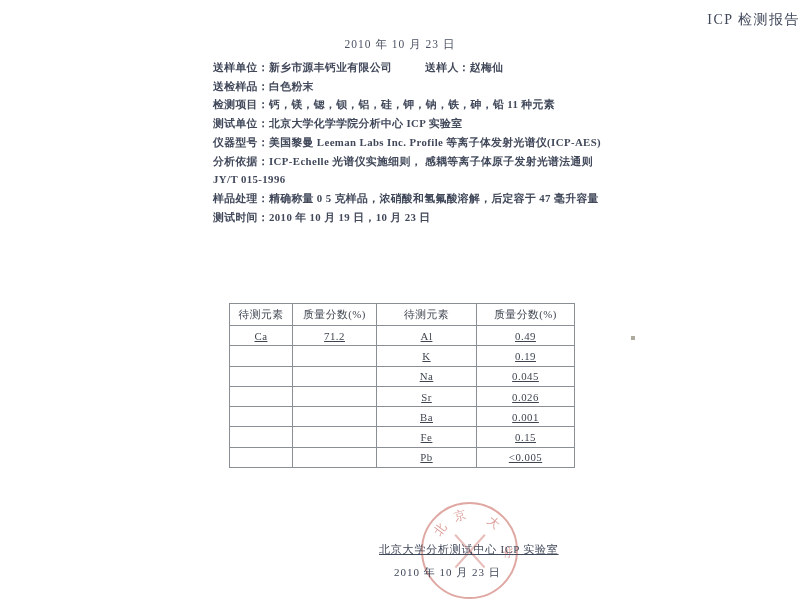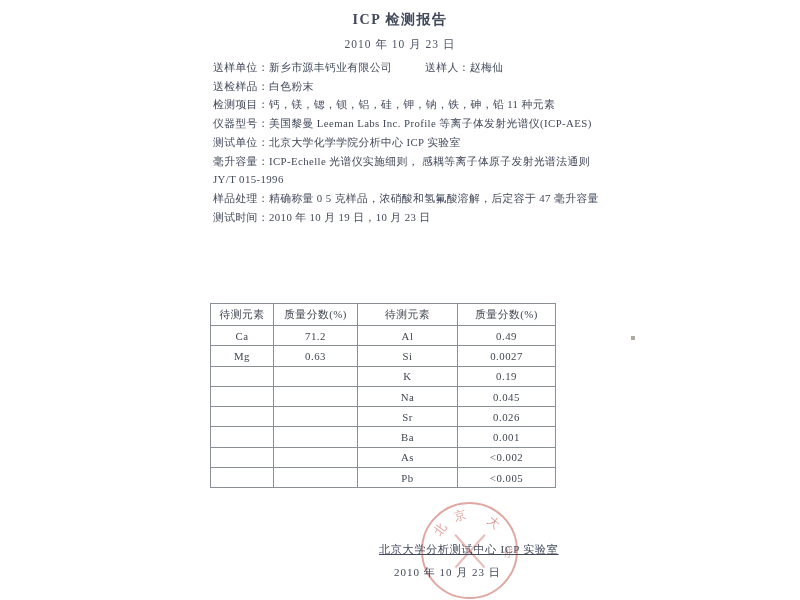--- a/index.html
+++ b/index.html
@@ -2,44 +2,44 @@
 <html style="--ink: #41485a; --stamp-border: #c0514780; --stamp-faint: #c0514761; --stamp-text: #c051478c;"><head>
 <meta charset="utf-8">
 <style>
   html,body{margin:0;padding:0;background:#ffffff;}
   .page{
     position:relative;width:800px;height:600px;background:#ffffff;overflow:hidden;
     font-family:"Liberation Serif","DejaVu Serif",serif;
     color:var(--ink,#41485a);
   }
   .title{
-    position:absolute;top:11px;left:0;right:0;text-align:center;
-    font-size:14px;font-weight:bold;letter-spacing:1.5px;
+    position:absolute;top:11px;left:0;right:0;text-align:right;
+    font-size:14px;font-weight:normal;letter-spacing:1.5px;
   }
   .date{
     position:absolute;top:37px;left:0;right:0;text-align:center;
     font-size:11.5px;letter-spacing:1px;color:#4c5263;
   }
   .meta{
     position:absolute;top:58px;left:213px;width:400px;
     font-size:10.8px;line-height:18.7px;letter-spacing:.4px;
   }
-  .meta-line{position:relative;white-space:nowrap;}
+  .meta-line{position:relative;white-space:nowrap;font-weight:bold;}
   .meta-line .right{position:absolute;left:212px;top:0;}
   table.results{
-    position:absolute;left:210px;top:303px;width:345px;
+    position:absolute;left:229px;top:303px;width:345px;
     border-collapse:collapse;table-layout:fixed;
   }
   table.results th,table.results td{
     border:1px solid #8a8f96;font-weight:normal;text-align:center;
     font-size:10.8px;padding:0;letter-spacing:.5px;color:#3f4550;
     overflow:hidden;
   }
   table.results th{height:21px;}
-  table.results td{height:19.3px;}
+  table.results td{height:19.3px;text-decoration:underline;}
   .footer-org{
     position:absolute;left:379px;top:542px;font-size:11px;letter-spacing:.8px;text-decoration:underline;
   }
   .footer-date{
     position:absolute;left:394px;top:565px;font-size:11px;letter-spacing:1px;
   }
   .stamp{
     position:absolute;left:421px;top:502px;width:93px;height:93px;
     border:2px solid var(--stamp-border,rgba(192,81,71,.5));
     border-radius:50%;pointer-events:none;
@@ -65,23 +65,23 @@
 
 <div class="page">
 
   <div class="title">ICP 检测报告</div>
   <div class="date">2010 年 10 月 23 日</div>
 
   <div class="meta">
       <div class="meta-line"><span>送样单位：新乡市源丰钙业有限公司</span><span class="right">送样人：赵梅仙</span></div>
       <div class="meta-line"><span>送检样品：白色粉末</span></div>
       <div class="meta-line"><span>检测项目：钙，镁，锶，钡，铝，硅，钾，钠，铁，砷，铅 11 种元素</span></div>
+      <div class="meta-line"><span>测试单位：北京大学化学学院分析中心 ICP 实验室</span></div>
       <div class="meta-line"><span>仪器型号：美国黎曼 Leeman Labs Inc. Profile 等离子体发射光谱仪(ICP-AES)</span></div>
-      <div class="meta-line"><span>测试单位：北京大学化学学院分析中心 ICP 实验室</span></div>
-      <div class="meta-line"><span>毫升容量：ICP-Echelle 光谱仪实施细则， 感耦等离子体原子发射光谱法通则</span></div>
+      <div class="meta-line"><span>分析依据：ICP-Echelle 光谱仪实施细则， 感耦等离子体原子发射光谱法通则</span></div>
       <div class="meta-line"><span>JY/T 015-1996</span></div>
       <div class="meta-line"><span>样品处理：精确称量 0 5 克样品，浓硝酸和氢氟酸溶解，后定容于 47 毫升容量</span></div>
       <div class="meta-line"><span>测试时间：2010 年 10 月 19 日，10 月 23 日</span></div>
     </div>
 
   <table class="results">
     <colgroup>
       <col style="width:63px">
         <col style="width:84px">
         <col style="width:100px">
@@ -96,26 +96,20 @@
         </tr>
     </thead>
     <tbody>
         <tr>
           <td>Ca</td>
           <td>71.2</td>
           <td>Al</td>
           <td>0.49</td>
         </tr>
         <tr>
-          <td>Mg</td>
-          <td>0.63</td>
-          <td>Si</td>
-          <td>0.0027</td>
-        </tr>
-        <tr>
           <td></td>
           <td></td>
           <td>K</td>
           <td>0.19</td>
         </tr>
         <tr>
           <td></td>
           <td></td>
           <td>Na</td>
           <td>0.045</td>
@@ -128,22 +122,22 @@
         </tr>
         <tr>
           <td></td>
           <td></td>
           <td>Ba</td>
           <td>0.001</td>
         </tr>
         <tr>
           <td></td>
           <td></td>
-          <td>As</td>
-          <td>&lt;0.002</td>
+          <td>Fe</td>
+          <td>0.15</td>
         </tr>
         <tr>
           <td></td>
           <td></td>
           <td>Pb</td>
           <td>&lt;0.005</td>
         </tr>
       </tbody>
   </table>
 

